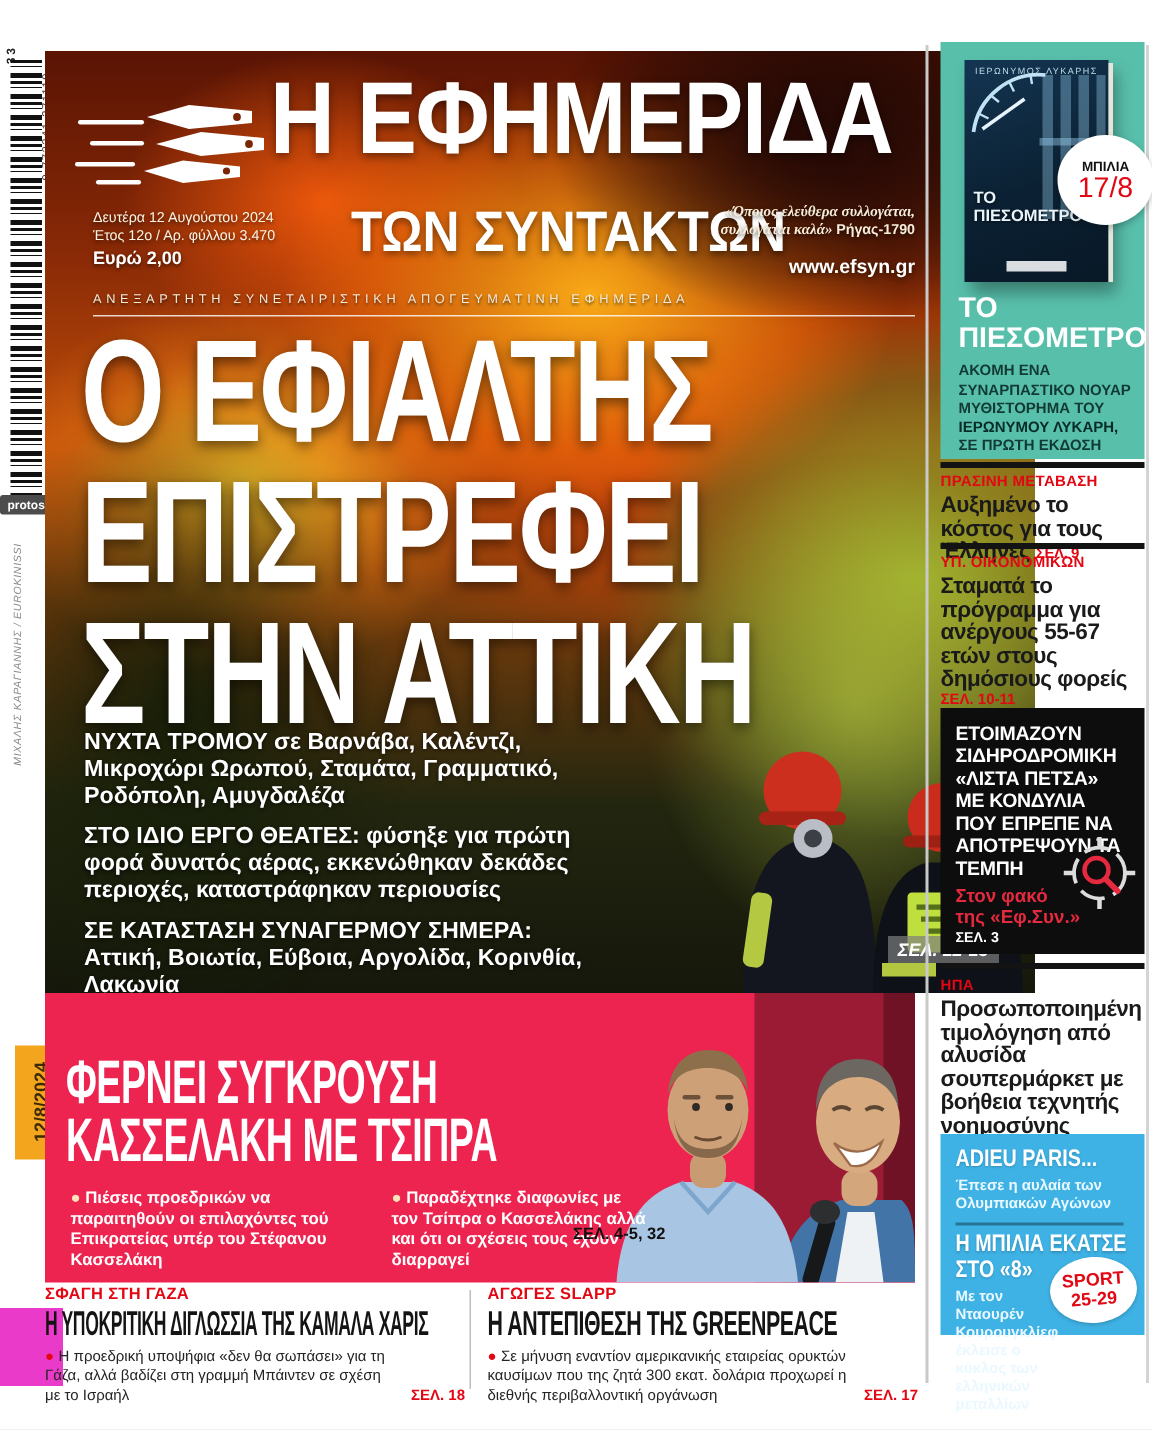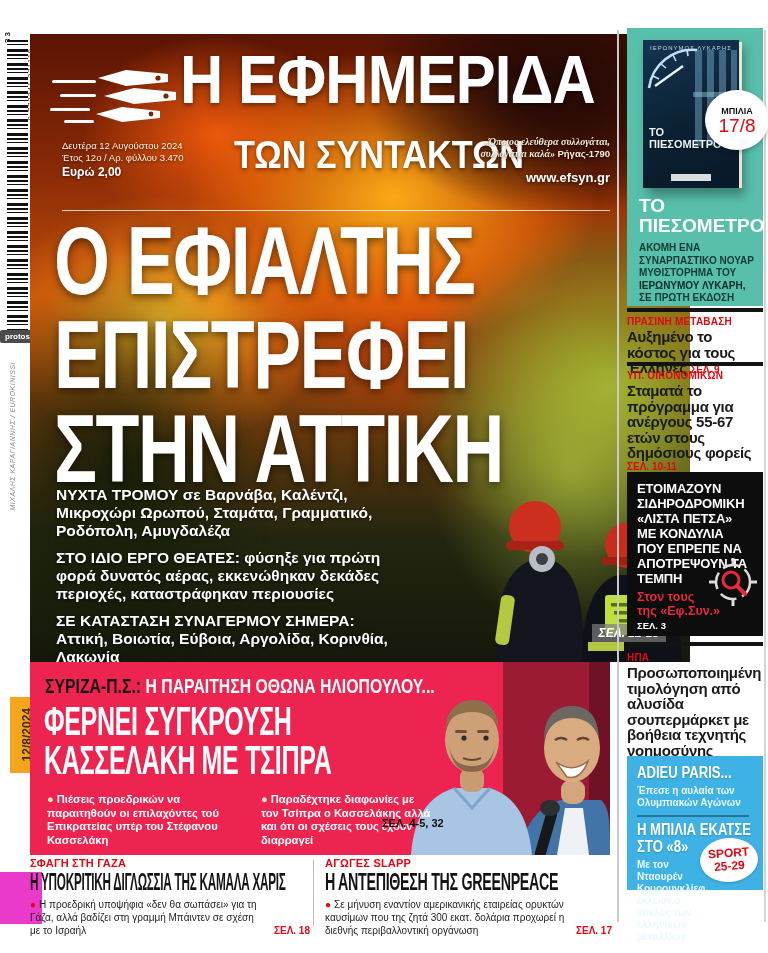--- a/index.html
+++ b/index.html
@@ -193,20 +193,21 @@
       <div>Δευτέρα 12 Αυγούστου 2024</div>
       <div>Έτος 12ο / Αρ. φύλλου 3.470</div>
       <div class="m-price">Ευρώ 2,00</div>
     </div>
     <div class="abs m-quote">
       <div>«Όποιος ελεύθερα συλλογάται,</div>
       <div><span>συλλογάται καλά»</span>
         <span class="attr">Ρήγας-1790</span></div>
     </div>
     <div class="abs m-site">www.efsyn.gr</div>
+    <div class="abs m-tagline">ΑΝΕΞΑΡΤΗΤΗ ΣΥΝΕΤΑΙΡΙΣΤΙΚΗ ΑΠΟΓΕΥΜΑΤΙΝΗ ΕΦΗΜΕΡΙΔΑ</div>
     <div class="abs m-rule"></div>
 
     <div class="abs lead-h">
       <span class="ln"><span class="sqz">Ο ΕΦΙΑΛΤΗΣ</span></span>
       <span class="ln"><span class="sqz">ΕΠΙΣΤΡΕΦΕΙ</span></span>
       <span class="ln"><span class="sqz">ΣΤΗΝ ΑΤΤΙΚΗ</span></span>
     </div>
 
     <div class="abs decks">
       <div class="deck">
@@ -266,25 +267,20 @@
       <ellipse cx="87" cy="78" rx="27" ry="33" fill="#cda077"></ellipse>
       <path d="M60 68 C62 46 74 38 88 38 C103 38 112 48 114 66 C110 56 100 50 87 50 C72 50 64 56 60 68 Z" fill="#8d6f4c"></path>
       <path d="M64 82 C66 102 74 110 87 110 C100 110 108 102 110 82 C108 98 100 104 87 104 C74 104 66 98 64 82 Z" fill="#7a5e42" opacity=".85"></path>
       <rect x="70" y="68" width="12" height="3" rx="1.5" fill="#6b513a"></rect>
       <rect x="92" y="68" width="12" height="3" rx="1.5" fill="#6b513a"></rect>
       <circle cx="79" cy="76" r="2.6" fill="#2f2a24"></circle>
       <circle cx="101" cy="76" r="2.6" fill="#2f2a24"></circle>
       <path d="M78 96 Q87 100 96 96" stroke="#6b4a33" stroke-width="2" fill="none"></path>
     </svg>
 
-    <div class="abs p-kicker">
-      <span class="sqz">
-        <span class="k-strong">ΣΥΡΙΖΑ-Π.Σ.:</span><span class="k-rest"> Η ΠΑΡΑΙΤΗΣΗ ΟΘΩΝΑ ΗΛΙΟΠΟΥΛΟΥ...</span>
-      </span>
-    </div>
     <div class="abs p-h">
       <span class="ln"><span class="sqz">ΦΕΡΝΕΙ ΣΥΓΚΡΟΥΣΗ</span></span>
       <span class="ln"><span class="sqz">ΚΑΣΣΕΛΑΚΗ ΜΕ ΤΣΙΠΡΑ</span></span>
     </div>
     <div class="abs p-bullets">
       <div class="col c1"><span class="dot">●</span><span>Πιέσεις προεδρικών να παραιτηθούν οι επιλαχόντες τού Επικρατείας υπέρ του Στέφανου Κασσελάκη</span></div>
       <div class="col c2"><span class="dot">●</span><span>Παραδέχτηκε διαφωνίες με τον Τσίπρα ο Κασσελάκης αλλά και ότι οι σχέσεις τους έχουν διαρραγεί</span></div>
     </div>
     <div class="abs p-ref">ΣΕΛ. 4-5, 32</div>
   </div>
@@ -347,21 +343,21 @@
 
   <div class="abs sb sit it1">
     <span class="kicker-red">ΥΠ. ΟΙΚΟΝΟΜΙΚΩΝ</span>
     <div class="sit-text">Σταματά το πρόγραμμα για ανέργους 55-67 ετών στους δημόσιους φορείς</div>
     <div class="sit-ref">ΣΕΛ. 10-11</div>
   </div>
 
   <div class="abs sb blackbox">
     <div class="bb-text">ΕΤΟΙΜΑΖΟΥΝ ΣΙΔΗΡΟΔΡΟΜΙΚΗ «ΛΙΣΤΑ ΠΕΤΣΑ» ΜΕ ΚΟΝΔΥΛΙΑ ΠΟΥ ΕΠΡΕΠΕ ΝΑ ΑΠΟΤΡΕΨΟΥΝ ΤΑ ΤΕΜΠΗ</div>
     <div class="bb-tag">
-      <div>Στον τους</div>
+      <div>Στον φακό</div>
       <div>της «Εφ.Συν.»</div>
     </div>
     <div class="bb-ref">ΣΕΛ. 3</div>
     <svg class="bb-target" width="48" height="48" viewBox="0 0 48 48">
       <circle cx="24" cy="24" r="17" stroke="#dcdcdc" stroke-width="2.5" fill="none" stroke-dasharray="17 6"></circle>
       <rect x="22.5" y="0" width="3" height="8" fill="#dcdcdc"></rect>
       <rect x="22.5" y="40" width="3" height="8" fill="#dcdcdc"></rect>
       <rect x="0" y="22.5" width="8" height="3" fill="#dcdcdc"></rect>
       <rect x="40" y="22.5" width="8" height="3" fill="#dcdcdc"></rect>
       <circle cx="22" cy="22" r="8" stroke="#e5293f" stroke-width="3" fill="none"></circle>

